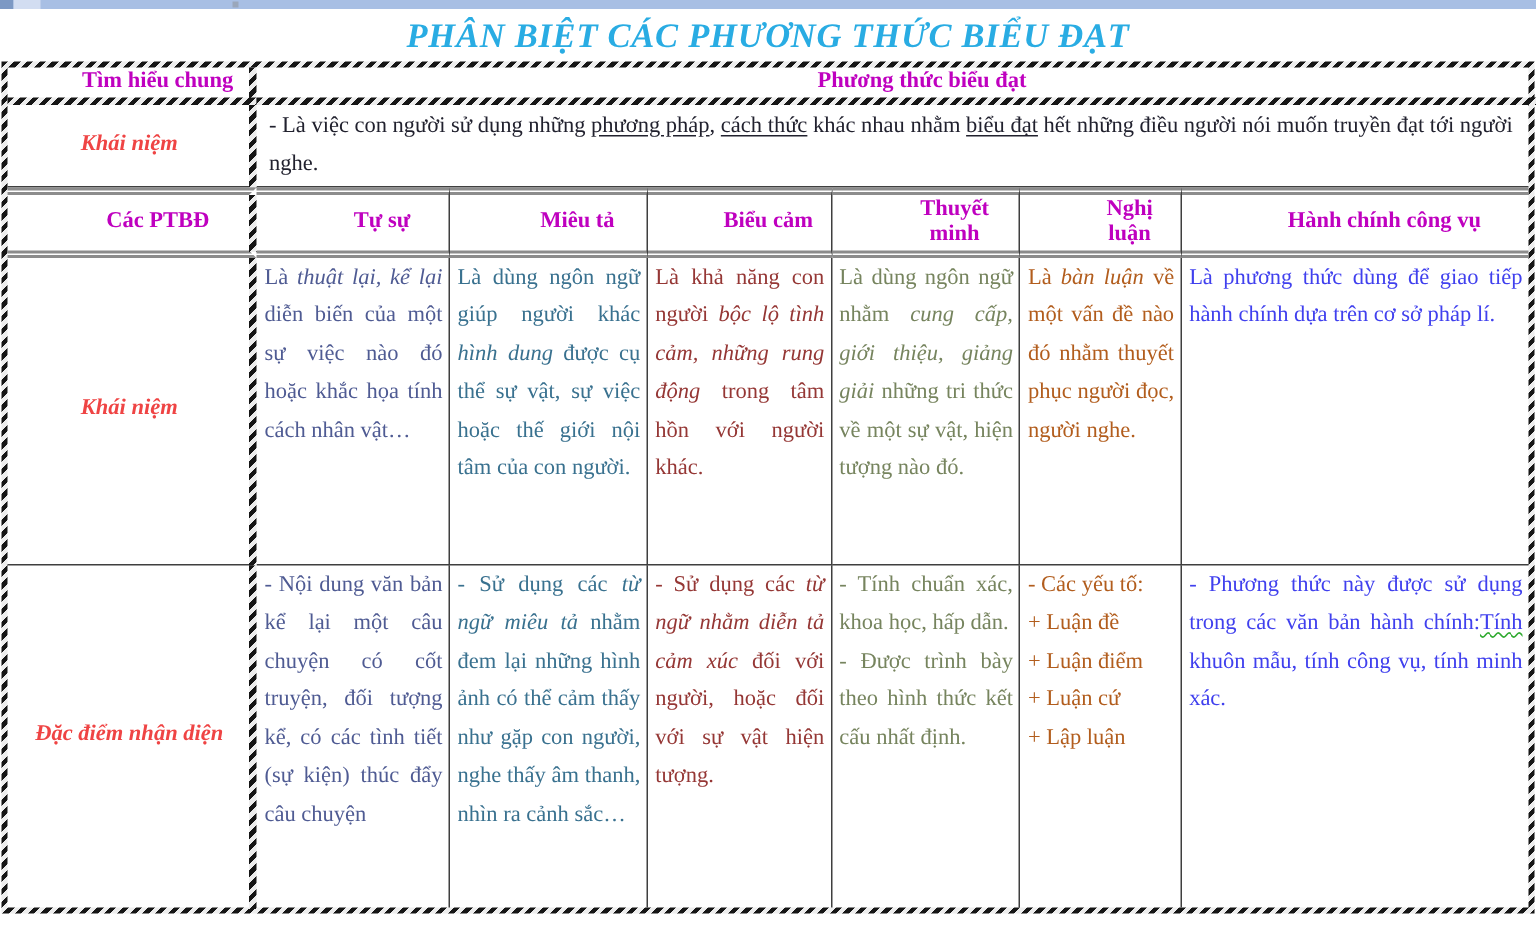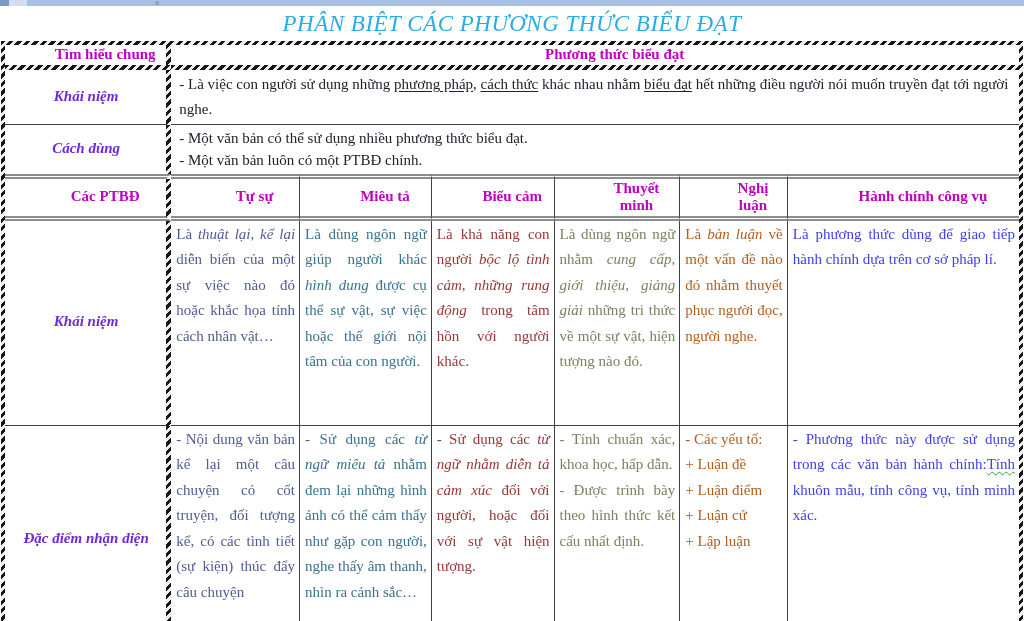--- a/index.html
+++ b/index.html
@@ -13,21 +13,21 @@
     width:1024px;height:621px;background:#fff;overflow:hidden;
     font-family:"Liberation Serif", serif;
   }
   .chrome-strip{height:6px;background:#a8bfe4;position:relative;}
   .chrome-strip .blk1{position:absolute;left:0;top:0;width:9px;height:6px;background:#7d99c4;}
   .chrome-strip .blk2{position:absolute;left:9px;top:0;width:18px;height:6px;background:#d2ddf1;}
   .chrome-strip .tick{position:absolute;left:155px;top:1px;width:4px;height:4px;background:#9aa7bb;}
 
   h1.doc-title{
     margin:5px 0 4px;text-align:center;
-    font-size:23px;font-weight:normal;font-style:italic;color:var(--title);
+    font-size:23px;font-weight:bold;font-style:italic;color:var(--title);
     letter-spacing:.5px;
   }
 
   .table-wrap{
     margin:0 1px;
     padding:4px;
     background:repeating-linear-gradient(135deg,#161616 0 3px,#ededed 3px 6px);
   }
   table{
     width:100%;background:#fff;border-collapse:separate;border-spacing:0;table-layout:fixed;
@@ -60,21 +60,21 @@
   tr.r4 td{
     height:22px;
     border-top:5px double var(--double_gray);
     border-bottom:5px double var(--double_gray);
   }
   tr.r5 td{height:205px;}
   tr.r6 td{height:228px;}
 
   .lbl{
     text-align:center;vertical-align:middle;
-    font-weight:bold;font-style:italic;color:#6d28d9;line-height:1.3;
+    font-weight:bold;font-style:italic;color:#ef4444;line-height:1.3;
   }
   .hd{
     text-align:center;vertical-align:middle;
     font-weight:bold;font-style:normal;color:var(--magenta);padding-left:44px;
   }
   .body-cell{text-align:justify;line-height:1.7;padding:1px 4px 2px 5px;}
   .gen-cell{text-align:left;padding:2px 8px;}
   .left-align{text-align:left;margin-left:32px;}
 
   .c-tusu{color:var(--tu_su);}
@@ -115,27 +115,20 @@
         <tr class="r1">
       <td class="hd hatch-r">Tìm hiểu chung</td>
       <td class="hd" colspan="6">Phương thức biểu đạt</td>
     </tr>
 
     <tr class="r2">
       <td class="lbl hatch-r">Khái niệm</td>
       <td class="gen-cell" colspan="6"><span>- Là việc con người sử dụng những </span><span class="seg-u">phương pháp</span><span>, </span><span class="seg-u">cách thức</span><span> khác nhau nhằm </span><span class="seg-u">biểu đạt</span><span> hết những điều người nói muốn truyền đạt tới người nghe.</span></td>
     </tr>
 
-    <tr class="r3">
-      <td class="lbl hatch-r">Cách dùng</td>
-      <td class="gen-cell" colspan="6">
-        <div>- Một văn bản có thể sử dụng nhiều phương thức biểu đạt.</div>
-        <div>- Một văn bản luôn có một PTBĐ chính.</div>
-      </td>
-    </tr>
 
     <tr class="r4">
       <td class="hd hatch-r">Các PTBĐ</td>
       <td class="hd">Tự sự</td>
       <td class="hd">Miêu tả</td>
       <td class="hd">Biểu cảm</td>
       <td class="hd">Thuyết minh</td>
       <td class="hd">Nghị luận</td>
       <td class="hd">Hành chính công vụ</td>
     </tr>

